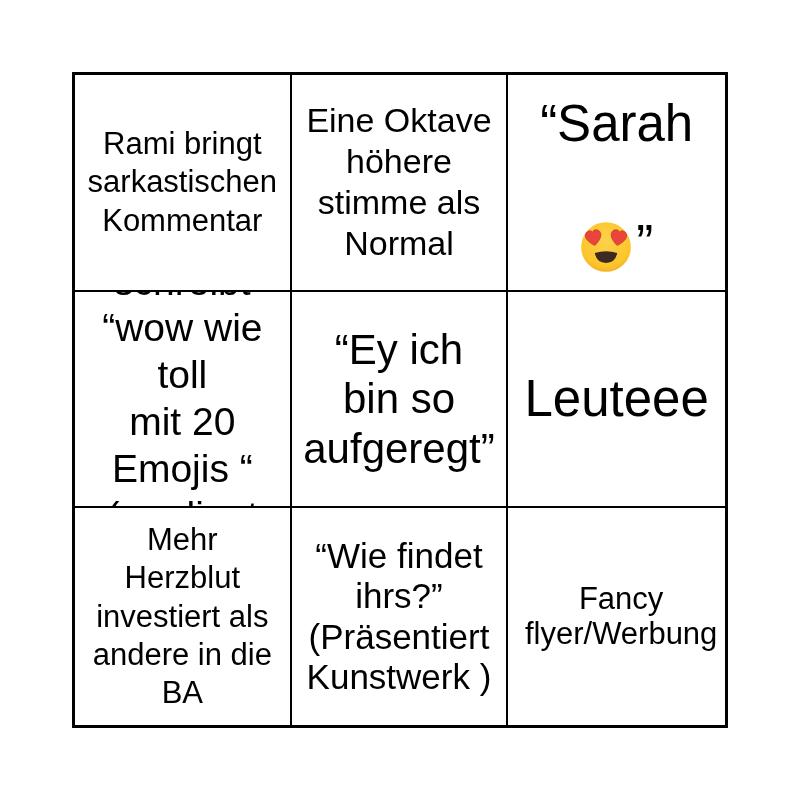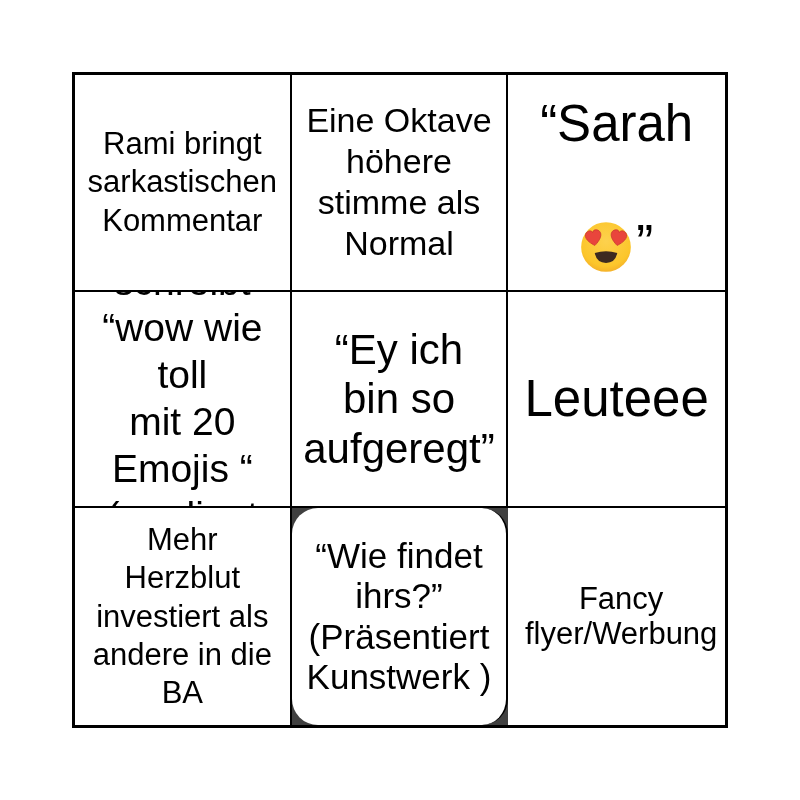--- a/index.html
+++ b/index.html
@@ -12,21 +12,21 @@
     color: #000000;
   }
   .bingo-card {
     position: absolute;
     left: 72px;
     top: 72px;
     width: 656px;
     height: 656px;
     box-sizing: border-box;
     border: 3px solid #000000;
-    background: #404040;
+    background: #1d4ed8;
     display: grid;
     grid-template-columns: repeat(3, 1fr);
     grid-template-rows: repeat(3, 1fr);
   }
   .cell {
     box-sizing: border-box;
     border-right: 2px solid #000000;
     border-bottom: 2px solid #000000;
     display: flex;
     flex-direction: column;
@@ -42,21 +42,21 @@
 
   .cell-text { white-space: pre-line; }
 
   .c0 { font-size: 31px; line-height: 1.24; }
   .c1 { font-size: 34px; line-height: 1.21; }
   .c2 { font-size: 51px; line-height: 1.27; }
   .c3 { font-size: 39px; line-height: 1.2;  }
   .c4 { font-size: 42px; line-height: 1.17; }
   .c5 { font-size: 51px; line-height: 1.2;  }
   .c6 { font-size: 31px; line-height: 1.23; }
-  .c7 { font-size: 35px; line-height: 1.15; border-radius: 26px; }
+  .c7 { font-size: 35px; line-height: 1.15; }
   .c8 { font-size: 31px; line-height: 1.12; padding-left: 11px; }
 
   .emoji-line {
     display: flex;
     align-items: center;
     justify-content: center;
     gap: 4px;
   }
   .emoji-line svg {
     width: 52px;

